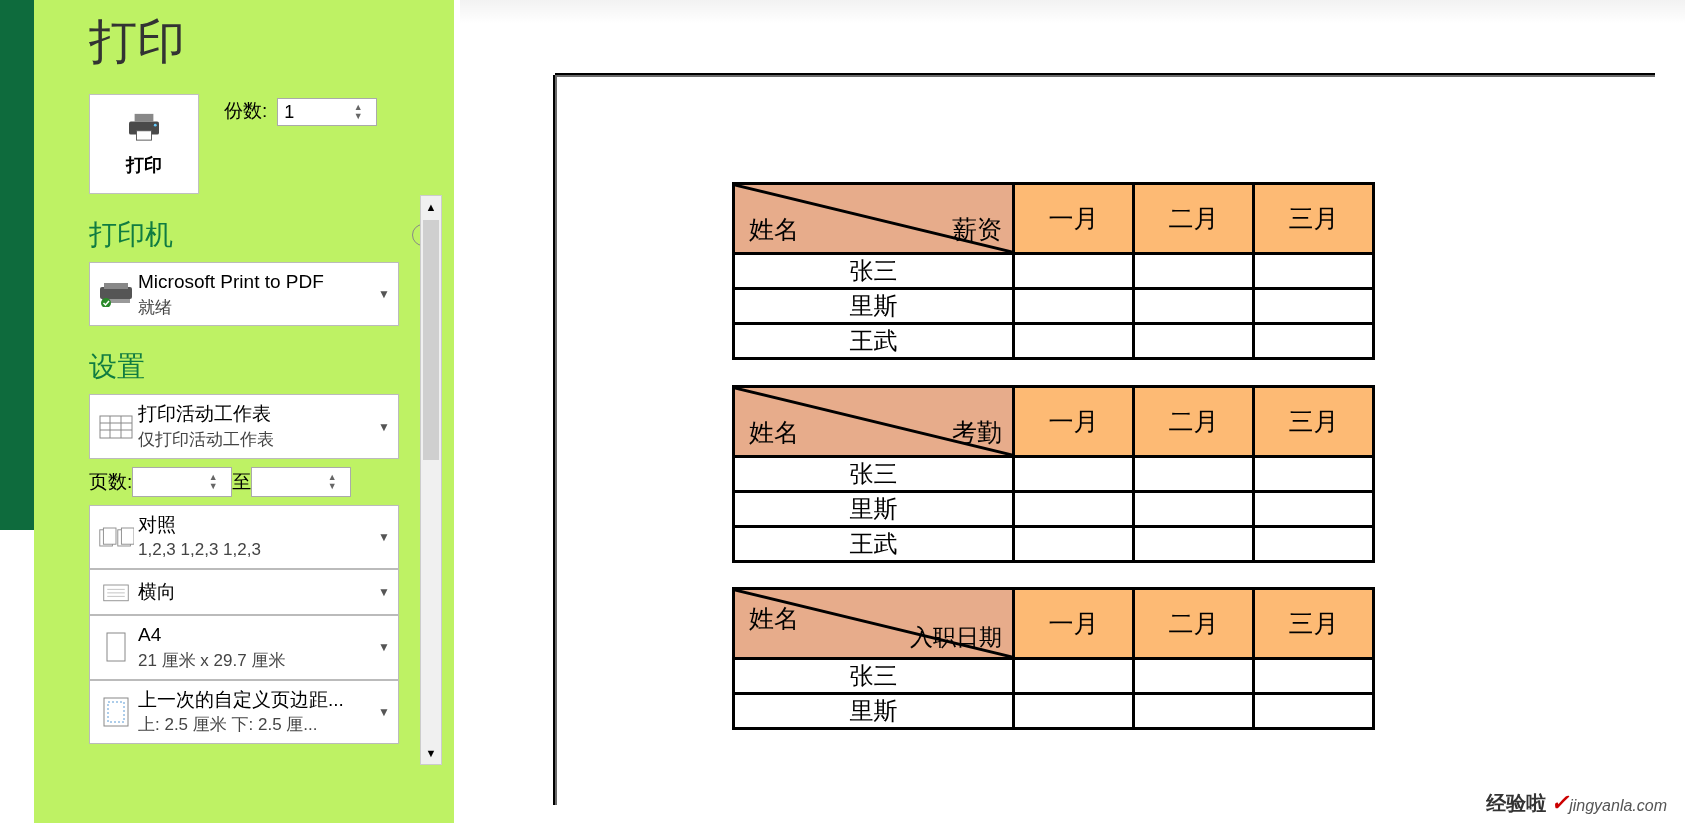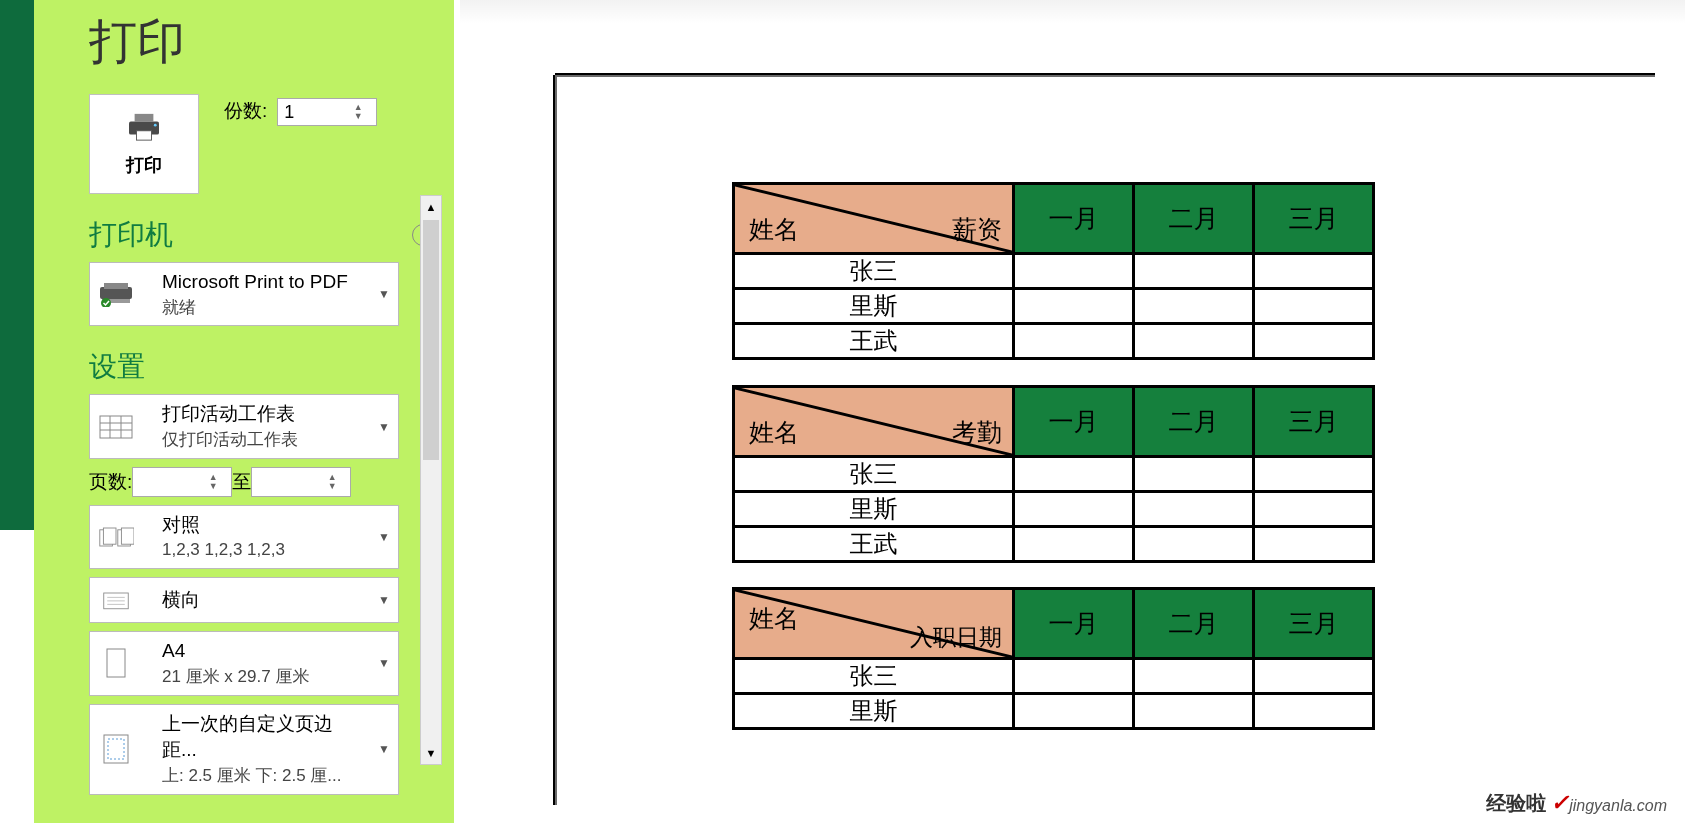--- a/index.html
+++ b/index.html
@@ -11,40 +11,40 @@
   .print-button { width: 110px; height: 100px; border: 1px solid #c0c0c0; background: #fff; display: flex; flex-direction: column; align-items: center; justify-content: center; gap: 6px; cursor: pointer; }
   .print-button .icon { font-size: 34px; line-height: 1; }
   .print-button .label { font-size: 18px; font-weight: bold; }
   .copies { display: flex; gap: 10px; margin-top: 4px; }
   .copies-label { font-size: 19px; }
   .spinner { width: 100px; height: 28px; border: 1px solid #aaa; display: flex; align-items: center; background: #fff; position: relative; }
   .spinner input { border: none; width: 70px; padding: 2px 6px; font-size: 18px; outline: none; }
   .spinner .arrows { width: 20px; display: flex; flex-direction: column; font-size: 9px; color: #666; text-align: center; line-height: 1; cursor: pointer; }
   .section-title { color: #107c41; font-size: 28px; margin-top: 22px; margin-bottom: 8px; display:flex; align-items:center; justify-content:space-between; padding-right:20px;}
   .info-circle { width:22px; height:22px; border:1px solid #888; border-radius:50%; display:inline-flex; align-items:center; justify-content:center; font-size:14px; color:#555; font-weight:normal;}
-  .dropdown { width: 310px; border: 1px solid #bbb; background: #fff; display: flex; align-items: center; padding: 6px 8px; gap: 28px; position: relative; cursor: pointer; margin-bottom: 8px; }
+  .dropdown { width: 310px; border: 1px solid #bbb; background: #fff; display: flex; align-items: center; padding: 6px 8px; gap: 4px; position: relative; cursor: pointer; }
   .dropdown .dd-icon { width: 36px; display:flex; align-items:center; justify-content:center; font-size:22px;}
   .dropdown .dd-text { flex: 1; font-size: 19px; line-height: 1.4; }
   .dropdown .dd-sub { font-size: 17px; color: #444; }
   .dropdown .caret { font-size: 12px; color: #555; }
   .link-row { width:310px; text-align:right; }
   .link { color: #107c41; font-size: 19px; text-decoration: underline; cursor: pointer; }
   .pages-row { display:flex; align-items:center; gap:0; margin: 8px 0; font-size:19px;}
   .small-spinner { width: 100px; height: 30px; border:1px solid #aaa; background:#fff; display:flex; align-items:center;}
   .small-spinner input { border:none; width:70px; font-size:16px; padding:2px 4px; outline:none;}
   .small-spinner .arrows { width:20px; display:flex; flex-direction:column; font-size:9px; color:#666; text-align:center; line-height:1; cursor:pointer;}
   .scroll-track { position:absolute; left: 420px; top: 195px; width: 22px; height: 570px; background:#f0f0f0; border:1px solid #ccc;}
   .scroll-up, .scroll-down { height:22px; display:flex; align-items:center; justify-content:center; background:#f0f0f0; font-size:11px; cursor:pointer;}
   .scroll-thumb { position:absolute; top:24px; left:2px; width:16px; height:240px; background:#cfcfcf;}
   .preview-header-shadow { position:absolute; left:460px; top:0; right:0; height:24px; background:linear-gradient(to bottom, rgba(0,0,0,0.05), transparent); pointer-events:none;}
   .paper { position:absolute; left:555px; top:75px; width:1100px; height:730px; background:#fff; box-shadow: -2px 0 0 #000, 0 -2px 0 #000; border-left:2px solid #6b6b6b; border-top:2px solid #6b6b6b; }
   .tbl { position:absolute; border-collapse:collapse; }
   .tbl td, .tbl th { border:3px solid #000; font-size:25px; text-align:center; height:33px; }
   .tbl .diag { width:280px; background:#e7ac8b; position:relative; padding:0; height:70px;}
-  .tbl .mcol { width:120px; background:#15803d;}
+  .tbl .mcol { width:120px; background:#fdba74;}
   .tbl .namecell { width:280px;}
   .diag-content { position:relative; width:100%; height:100%; }
   .diag-line { position:absolute; left:0; top:0; width:100%; height:100%; }
   .diag-name { position:absolute; left:14px; bottom:6px; font-size:25px;}
   .diag-val { position:absolute; right:10px; bottom:6px; font-size:25px;text-align:right;}
   .diag-val2 { position:absolute; right:10px; bottom:4px; font-size:23px;}
   .tbl .body td { height:30px; font-size:24px;}
   .watermark { position:absolute; right:18px; bottom:8px; font-size:16px; color:#555; font-style:italic; display:flex; flex-direction:row; align-items:flex-end; line-height:1.1;}
   .watermark .top { font-weight:bold; font-size:20px; color:#333; font-style:normal;}
   .watermark .check { color:#c00; font-size:22px; font-weight:bold;}

